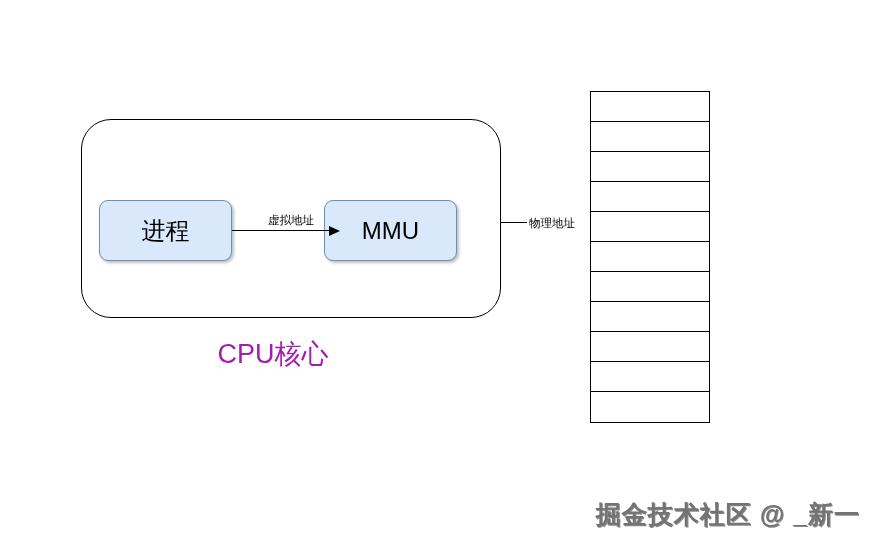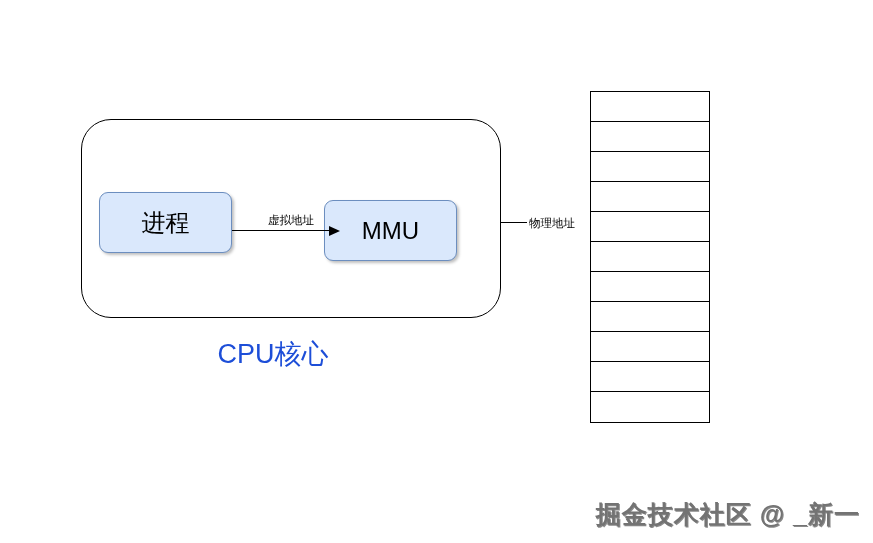--- a/index.html
+++ b/index.html
@@ -31,21 +31,21 @@
     background: #dae8fc;
     border: 1px solid #6c8ebf;
     border-radius: 9px;
     box-sizing: border-box;
     display: flex;
     align-items: center;
     justify-content: center;
     font-size: 24px;
     box-shadow: 2px 2px 3px rgba(0,0,0,0.25);
   }
-  .node-process { left: 99px;  top: 192px; text-align: right; }
+  .node-process { left: 99px;  top: 200px; text-align: right; }
   .node-mmu     { left: 324px; top: 200px; }
 
   
   .arrow-line {
     position: absolute;
     height: 0;
     border-top: 1.6px solid #000;
   }
   .arrow-head {
     position: absolute;
@@ -89,21 +89,21 @@
   }
   .mem-row:last-child { border-bottom: none; }
 
   
   .cpu-caption {
     position: absolute;
     left: 273px; top: 336px;
     transform: translateX(-50%);
     font-size: 27px;
     white-space: nowrap;
-    color: #1d4ed8;
+    color: #a21caf;
   }
 
   
   .watermark {
     position: absolute;
     right: 13px; top: 498px;
     font-size: 25px;
     font-weight: bold;
     white-space: nowrap;
     color: #737373;

